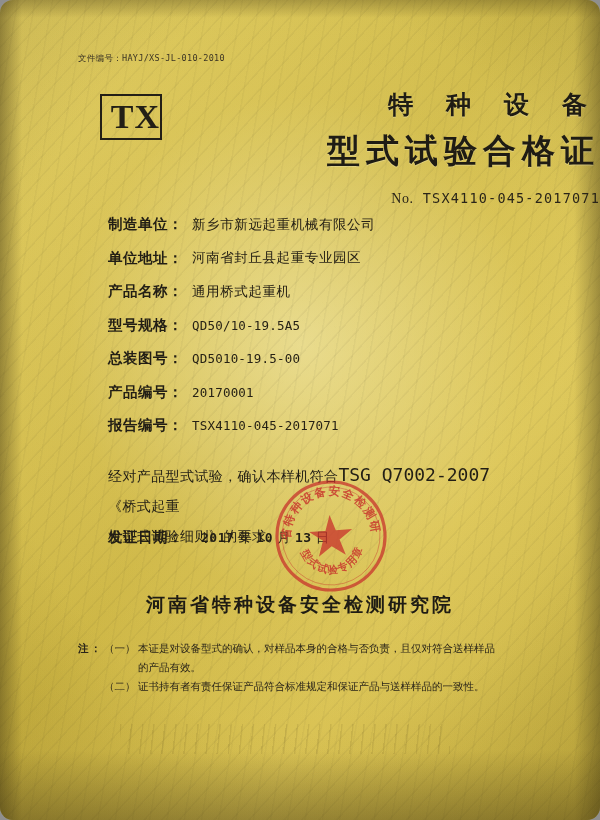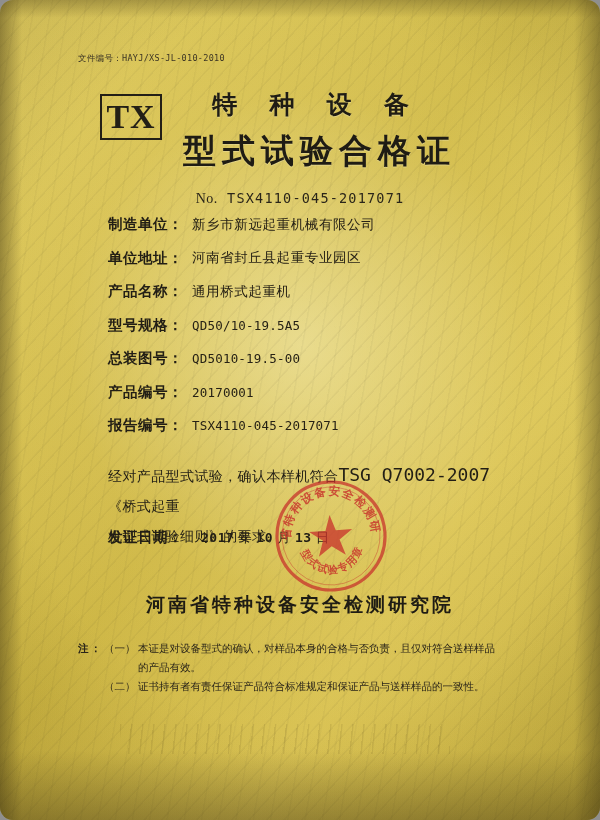--- a/index.html
+++ b/index.html
@@ -89,21 +89,21 @@
     letter-spacing: 0.3px;
     color: #3b3424;
   }
 
   
   .title-block {
     position: absolute;
     left: 0;
     right: 0;
     top: 88px;
-    text-align: center;
+    text-align: right;
   }
   .title-row {
     position: relative;
     display: inline-block;
     width: 100%;
   }
   .tx-badge {
     position: absolute;
     left: 100px;
     top: 6px;
@@ -114,21 +114,21 @@
     font-family: "Liberation Serif", serif;
     font-size: 34px;
     font-weight: 700;
     line-height: 42px;
     letter-spacing: 1px;
     color: #231f16;
   }
   .title-main {
     display: inline-block;
     margin-left: 34px;
-    font-family: Liberation Serif, serif;
+    font-family: Liberation Sans, sans-serif;
     font-size: 25px;
     font-weight: 700;
     letter-spacing: 13px;
     color: #1f1c14;
     text-shadow: 0 1px 0 rgba(255,255,255,0.25);
   }
   .title-sub {
     margin-top: 8px;
     font-family: "Liberation Serif", serif;
     font-size: 33px;

